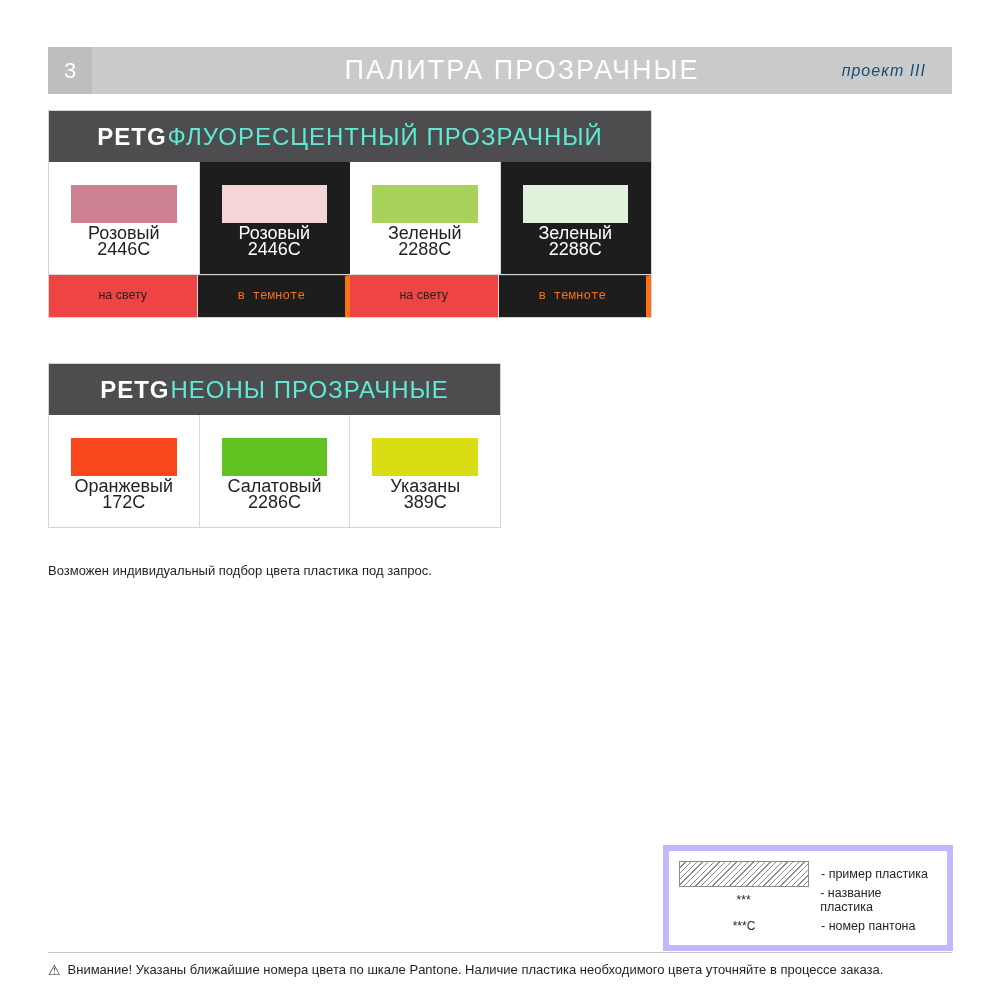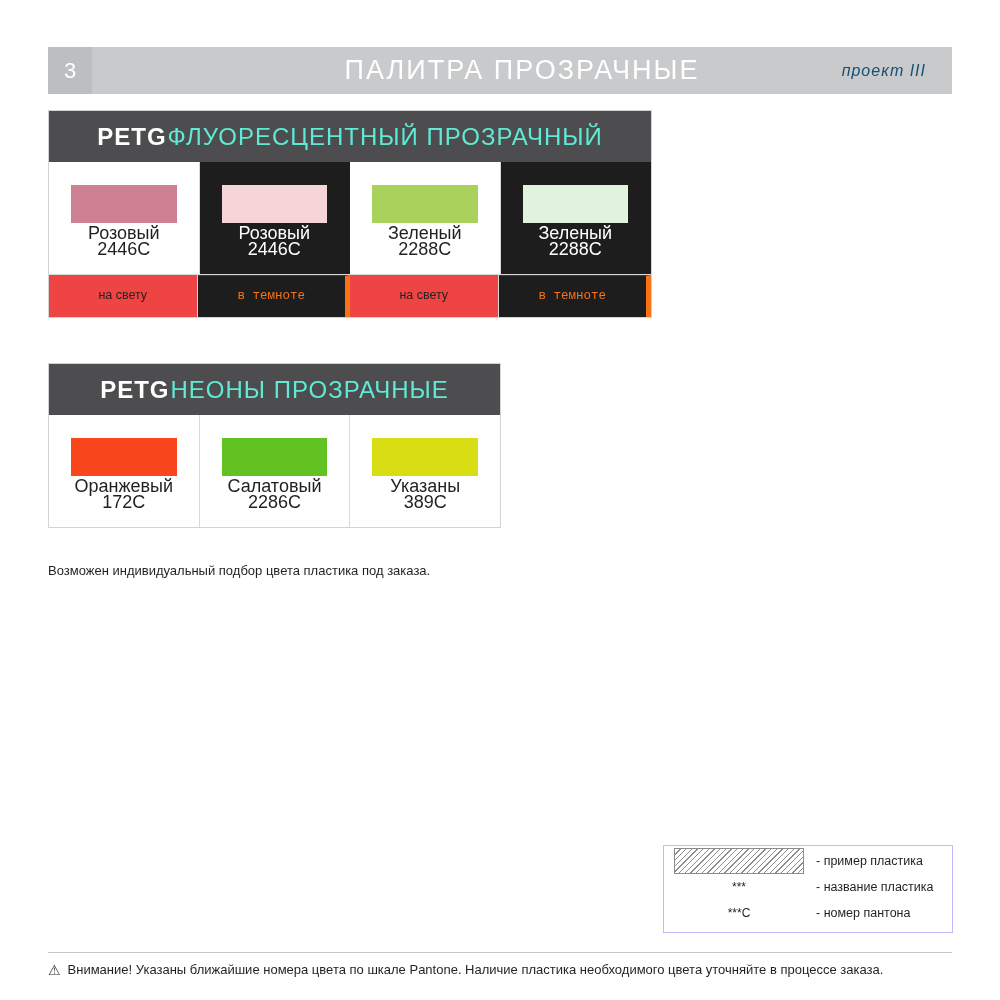--- a/index.html
+++ b/index.html
@@ -150,24 +150,24 @@
     font-size: 13px;
     color: #231f20;
   }
 
   
   .legend {
     position: absolute;
     left: 663px;
     top: 845px;
     width: 290px;
-    border: 1px solid #c4b5fd;
+    border: 6px solid #c4b5fd;
     box-sizing: border-box;
     background: #fff;
-    padding: 2px 0 6px 0;
+    padding: 10px 0 6px 0;
   }
   .legend-row {
     display: flex;
     align-items: center;
     padding: 0 10px;
     height: 26px;
   }
   .legend-key {
     width: 130px;
     text-align: center;
@@ -301,21 +301,21 @@
         <div class="swatch" id="sw-2-2" style="background: rgb(217, 221, 20);"></div>
       </div>
       <div class="cell-label">
         <div>Указаны</div>
         <div>389C</div>
       </div>
     </div>
   </div>
 </div>
 
-<div class="note">Возможен индивидуальный подбор цвета пластика под заказа.</div>
+<div class="note">Возможен индивидуальный подбор цвета пластика под запрос.</div>
 
 <div class="legend">
   <div class="legend-row">
     <div class="legend-hatch"></div>
     <div class="legend-val">- пример пластика</div>
   </div>
   <div class="legend-row">
     <div class="legend-key">***</div>
     <div class="legend-val">- название пластика</div>
   </div>

